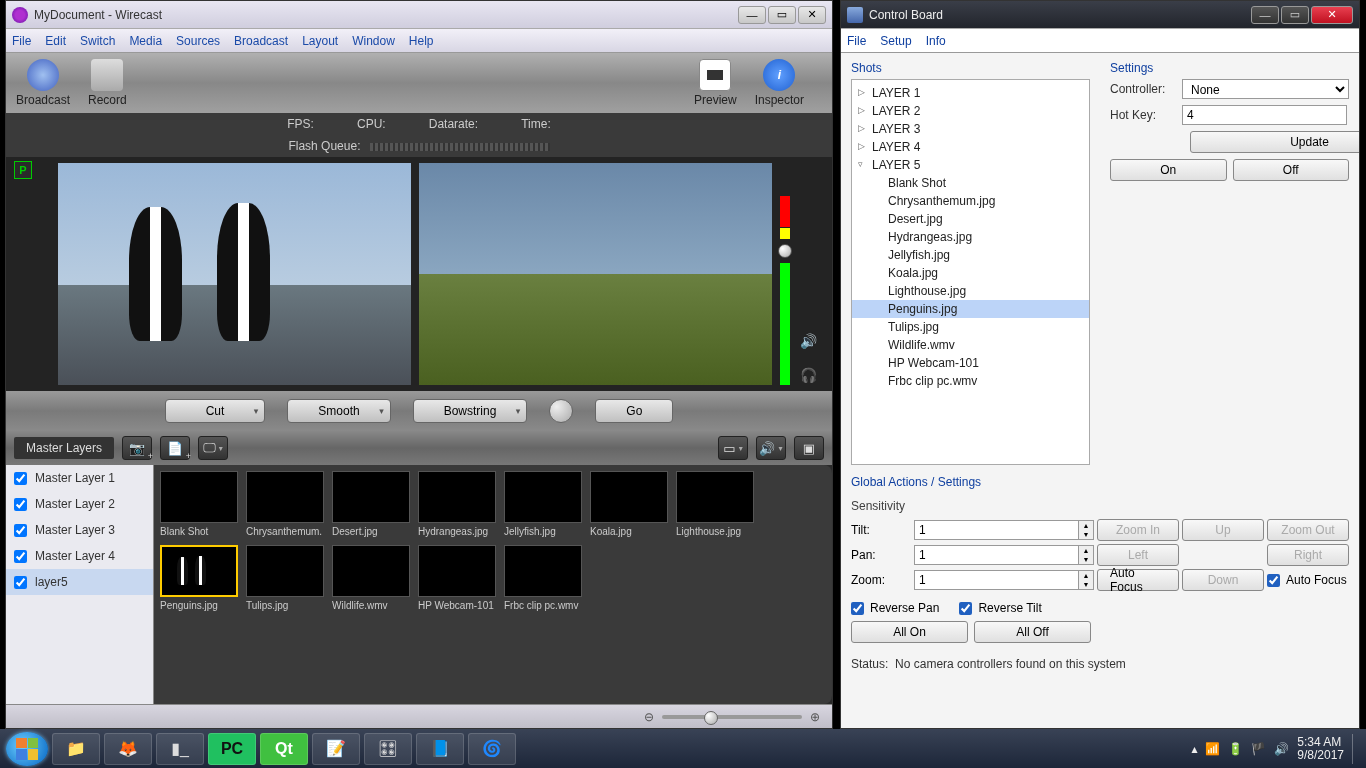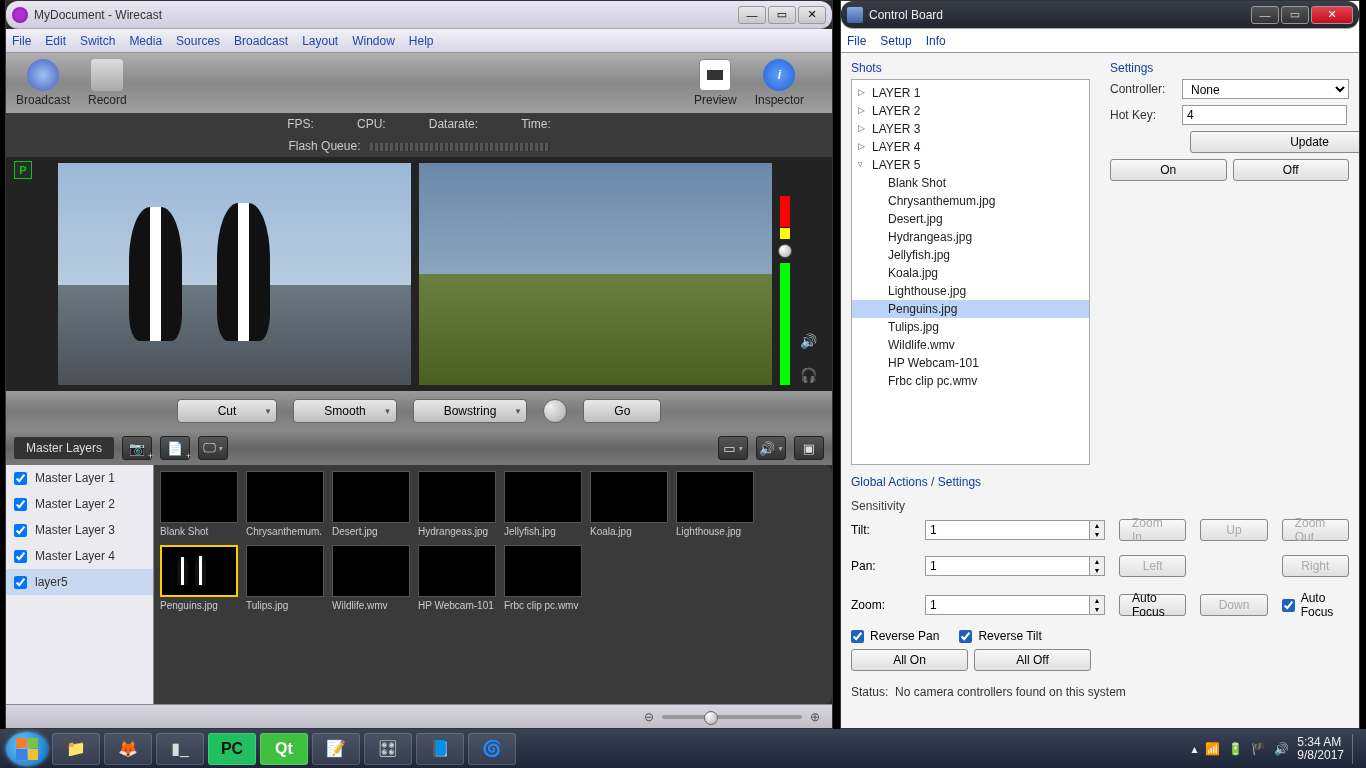--- a/index.html
+++ b/index.html
@@ -1,20 +1,20 @@
 <!DOCTYPE html>
 <html><head>
 <meta charset="utf-8">
 <style>
 * { margin:0; padding:0; box-sizing:border-box; font-family:"Segoe UI",Tahoma,sans-serif; font-size:12px; }
 body { width:1366px; height:768px; background:#000; position:relative; overflow:hidden; }
 
 
 .window { position:absolute; background:#fff; border:1px solid #333; box-shadow:0 0 6px rgba(0,0,0,.5); }
-.titlebar { height:28px; background:linear-gradient(#f7f7f7,#e1e1e6); display:flex; align-items:center; padding:0 6px; border-bottom:1px solid #aaa;border-radius:12px; }
+.titlebar { height:28px; background:linear-gradient(#f7f7f7,#e1e1e6); display:flex; align-items:center; padding:0 6px; border-bottom:1px solid #aaa; }
 .titlebar .icon { width:16px; height:16px; margin-right:6px; border-radius:50%; }
 .titlebar .title { flex:1; color:#333; }
 .winbtns { display:flex; gap:2px; }
 .winbtn { width:28px; height:18px; background:linear-gradient(#e8e8e8,#c8c8c8); border:1px solid #999; border-radius:3px; display:flex; align-items:center; justify-content:center; font-size:11px; }
 .winbtn.close { background:linear-gradient(#e05060,#c02030); color:#fff; width:42px; }
 
 
 #wirecast { left:5px; top:0; width:828px; height:729px; display:flex; flex-direction:column; background:#2a2a2a; }
 #wirecast .titlebar { background:linear-gradient(#e8e6f2,#d0cede); }
 #wirecast .titlebar .icon { background:radial-gradient(circle,#b030d0 40%,#6010a0); }
@@ -34,21 +34,21 @@
 .meter .red { background:#f00; }
 .audioicons { width:22px; display:flex; flex-direction:column; justify-content:space-between; align-items:center; color:#aaa; padding:2px 0; }
 .audioicons div { font-size:14px; }
 
 
 .penguins { background:linear-gradient(180deg,#9bb8d8 0%,#b8cce0 55%,#6a7880 55%,#4a5058 100%); position:relative; }
 .penguins::before { content:""; position:absolute; left:20%; top:20%; width:15%; height:60%; background:linear-gradient(90deg,#111 0%,#111 40%,#fff 40%,#fff 60%,#111 60%); border-radius:40% 40% 20% 20%; }
 .penguins::after { content:""; position:absolute; left:45%; top:18%; width:15%; height:62%; background:linear-gradient(90deg,#111 0%,#111 40%,#fff 40%,#fff 60%,#111 60%); border-radius:40% 40% 20% 20%; }
 .birds { background:linear-gradient(180deg,#6a88a8 0%,#8aa6c0 50%,#6a8040 50%,#4a6020 100%); }
 
-.controlrow { height:40px; background:linear-gradient(#9a9a9a,#7a7a7a 50%,#8a8a8a); display:flex; align-items:center; justify-content:center; gap:16px; padding:0 10px; }
+.controlrow { height:40px; background:linear-gradient(#9a9a9a,#7a7a7a 50%,#8a8a8a); display:flex; align-items:center; justify-content:center; gap:22px; padding:0 10px; }
 .ctrlbtn { height:24px; padding:0 30px; background:linear-gradient(#e8e8e8,#c0c0c0); border:1px solid #666; border-radius:4px; display:flex; align-items:center; position:relative; }
 .ctrlbtn.dd::after { content:"▾"; position:absolute; right:6px; font-size:9px; color:#555; }
 .circlebtn { width:24px; height:24px; border-radius:50%; background:radial-gradient(circle at 30% 30%,#eee,#aaa); border:1px solid #666; }
 
 .layerbar { height:34px; background:linear-gradient(#888,#666 50%,#787878); display:flex; align-items:center; padding:0 8px; gap:8px; }
 .layerbar .lbl { background:#333; color:#ddd; padding:4px 12px; border-radius:2px; }
 .layerbar .sep { flex:1; }
 .sqbtn { width:30px; height:24px; background:linear-gradient(#555,#333); border:1px solid #222; border-radius:3px; display:flex; align-items:center; justify-content:center; color:#ddd; font-size:13px; position:relative; }
 .sqbtn .plus { position:absolute; bottom:-2px; right:-2px; font-size:9px; }
 .sqbtn.dd::after { content:"▾"; font-size:8px; margin-left:3px; color:#aaa; }
@@ -97,21 +97,21 @@
 .treechild.sel { background:#bcd4f8; }
 .settingscol { width:200px; }
 .frow { display:flex; align-items:center; margin-bottom:6px; gap:6px; }
 .frow label { width:66px; color:#333; }
 .frow select,.frow input[type=text] { flex:1; border:1px solid #999; padding:2px 4px; background:#fff; height:20px; }
 .btn { height:22px; padding:0 12px; background:linear-gradient(#f8f8f8,#e0e0e0); border:1px solid #888; border-radius:3px; display:inline-flex; align-items:center; justify-content:center; }
 .btn[disabled] { color:#aaa; }
 .btnrow { display:flex; gap:6px; }
 .btnrow .btn { flex:1; }
 .sec-title { color:#1040a0; margin:4px 0; }
-.sensgrid { display:grid; grid-template-columns:60px 180px 1fr 1fr 1fr; gap:14px; align-items:center; }
+.sensgrid { display:grid; grid-template-columns:60px 180px 1fr 1fr 1fr; gap:3px; align-items:center; }
 .spin { display:flex; border:1px solid #999; }
 .spin input { flex:1; border:none; padding:2px 4px; height:18px; }
 .spin .ar { width:16px; display:flex; flex-direction:column; }
 .spin .ar div { flex:1; font-size:7px; text-align:center; background:#eee; border-left:1px solid #999; line-height:9px; }
 .chkrow { display:flex; align-items:center; gap:6px; }
 input[type=checkbox].bl { accent-color:#2060c0; }
 .statusline { color:#333; padding-top:8px; }
 
 
 #taskbar { position:absolute; left:0; bottom:0; width:100%; height:39px; background:linear-gradient(rgba(60,70,90,.95),rgba(30,40,60,.95)); display:flex; align-items:center; padding:0 6px; }

